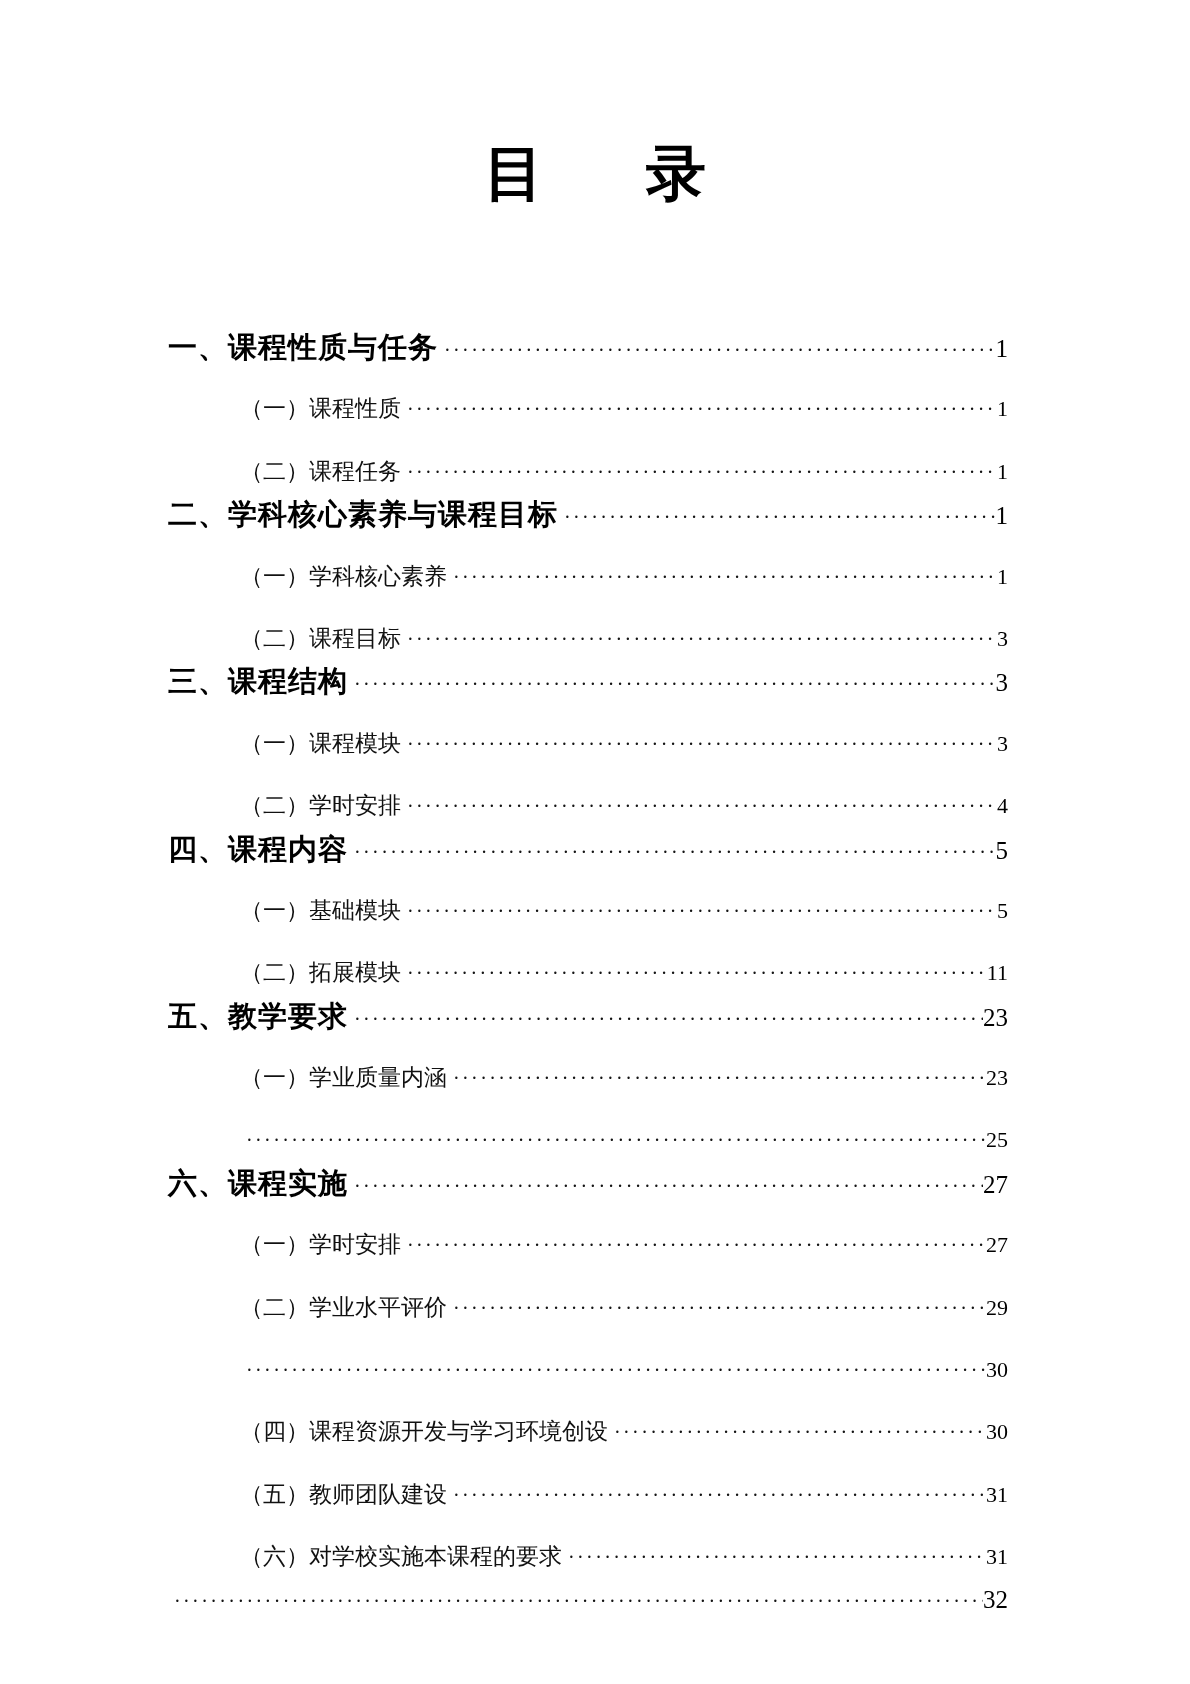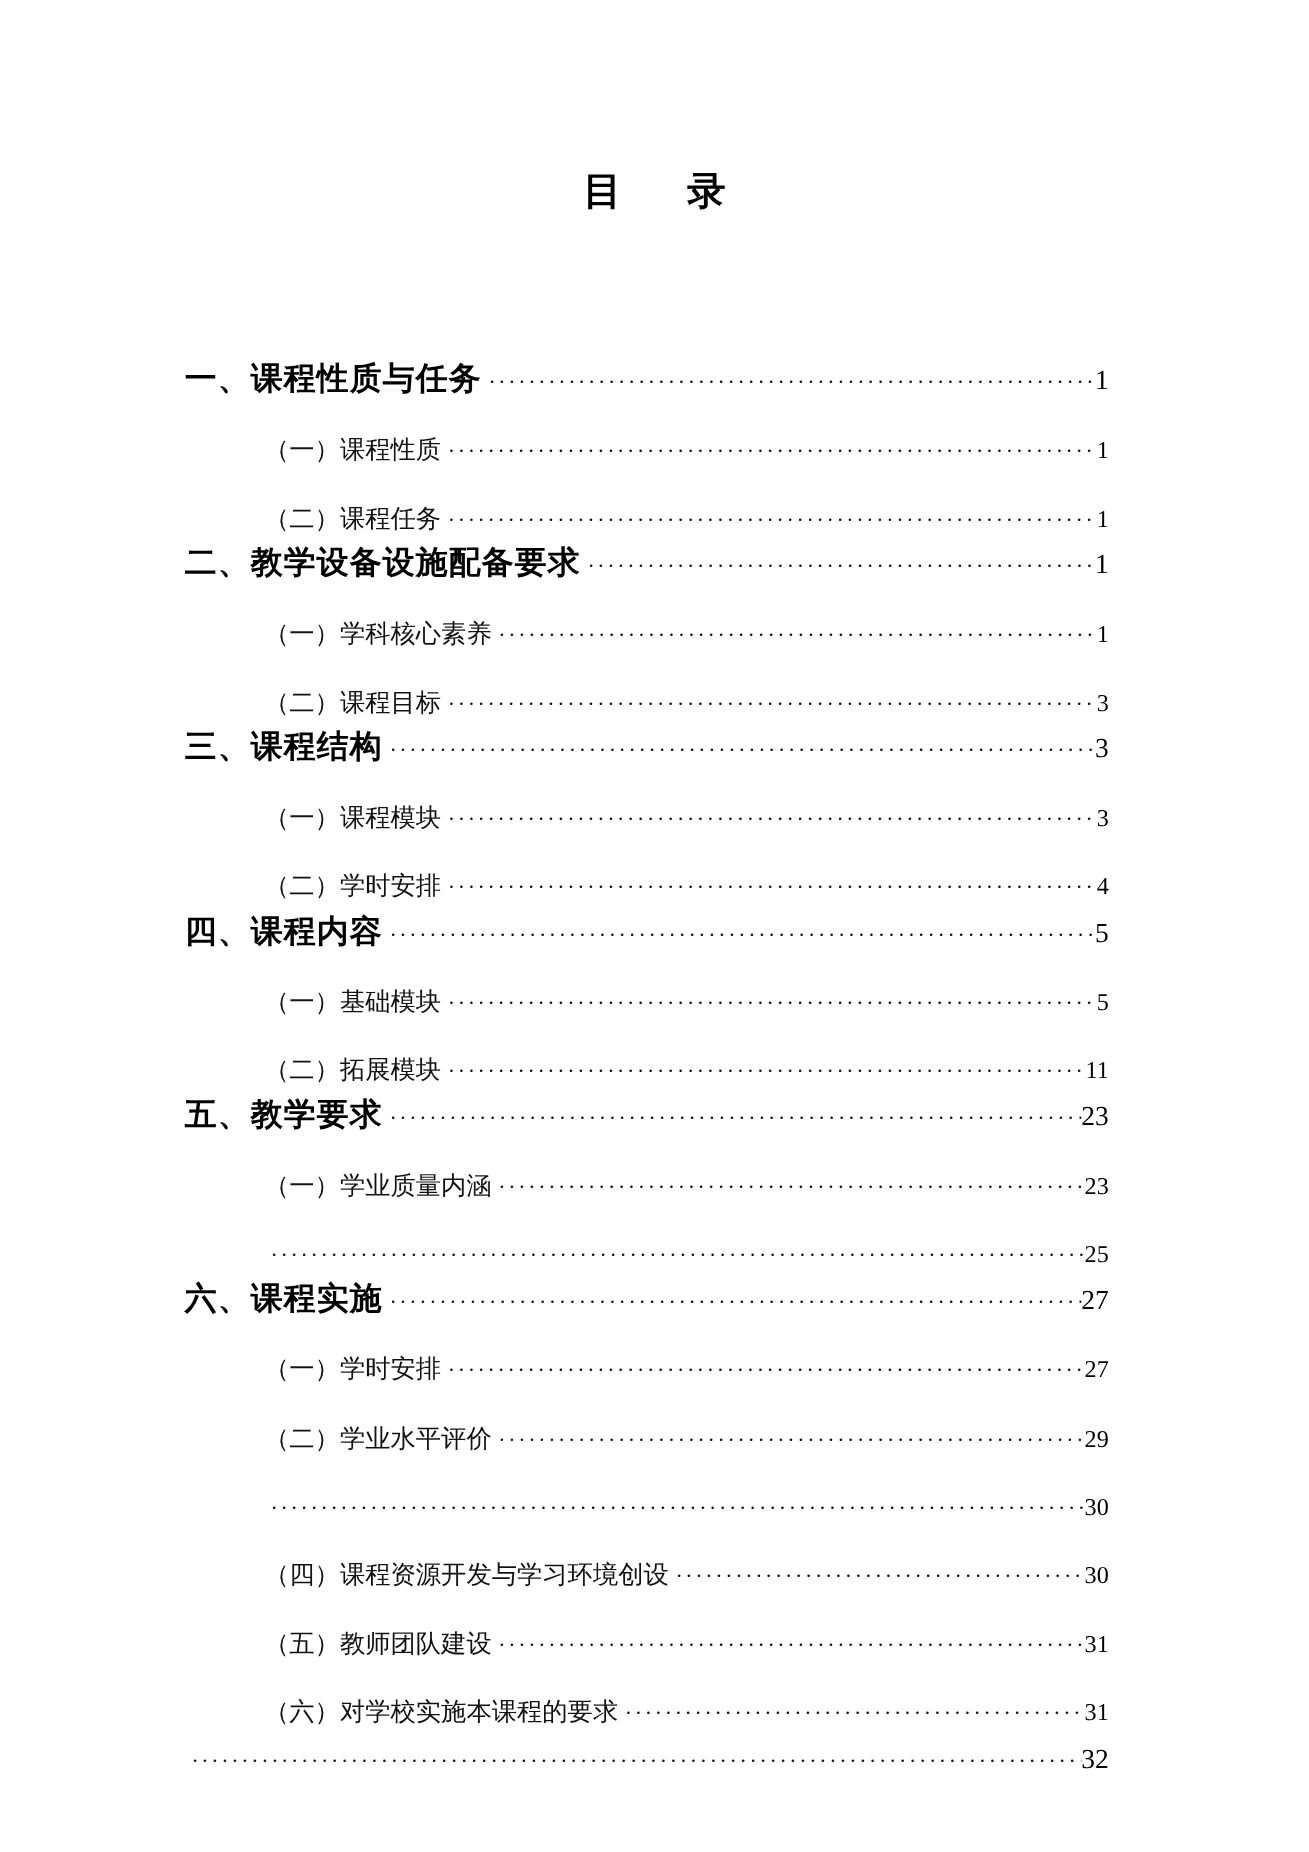--- a/index.html
+++ b/index.html
@@ -17,42 +17,41 @@
   }
   .doc-title {
     position: absolute;
     top: 149px;
     left: 0;
     width: 100%;
     margin: 0;
     text-align: center;
     font-family: "Liberation Sans", "DejaVu Sans", sans-serif;
     font-weight: 700;
-    font-size: 35px;
+    font-size: 60px;
     line-height: 50px;
     letter-spacing: 1.7em;
     text-indent: 1.7em;
     color: #000000;
   }
   .toc {
     position: absolute;
     top: 326px;
     left: 168px;
     right: 182px;
   }
   .toc-row {
     display: flex;
     align-items: baseline;
     height: 42.4px;
     line-height: 42.4px;
   }
   .toc-row .label {
     white-space: pre;
     flex: 0 0 auto;
-    font-family: Liberation Mono, monospace;
   }
   .level1 {
     font-family: "Liberation Sans", "DejaVu Sans", sans-serif;
     font-weight: 700;
     font-size: 29px;
     color: #000000;
   }
   .level1 .label { letter-spacing: 1px; }
   .level2 {
     font-family: "Liberation Serif", "DejaVu Serif", serif;
@@ -97,21 +96,21 @@
         <span class="label">（一）课程性质</span>
         <span class="leader">····························································································································································································································</span>
         <span class="pagenum">1</span>
       </div>
       <div class="toc-row level2">
         <span class="label">（二）课程任务</span>
         <span class="leader">····························································································································································································································</span>
         <span class="pagenum">1</span>
       </div>
       <div class="toc-row level1">
-        <span class="label">二、教学设备设施配备要求</span>
+        <span class="label">二、学科核心素养与课程目标</span>
         <span class="leader">····························································································································································································································</span>
         <span class="pagenum">1</span>
       </div>
       <div class="toc-row level2">
         <span class="label">（一）学科核心素养</span>
         <span class="leader">····························································································································································································································</span>
         <span class="pagenum">1</span>
       </div>
       <div class="toc-row level2">
         <span class="label">（二）课程目标</span>

